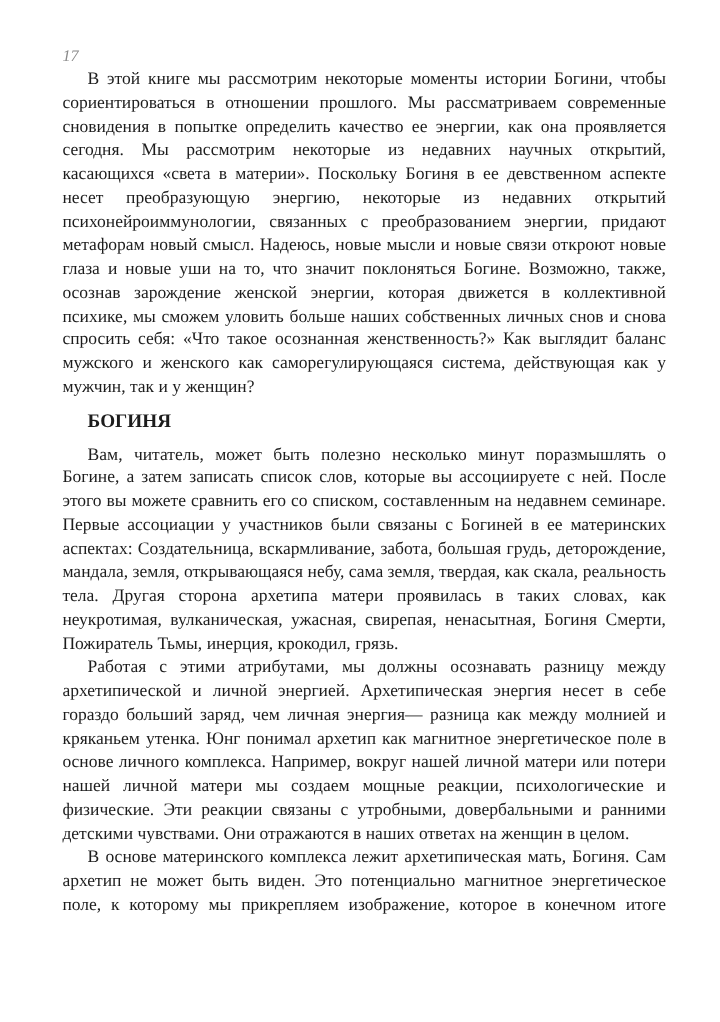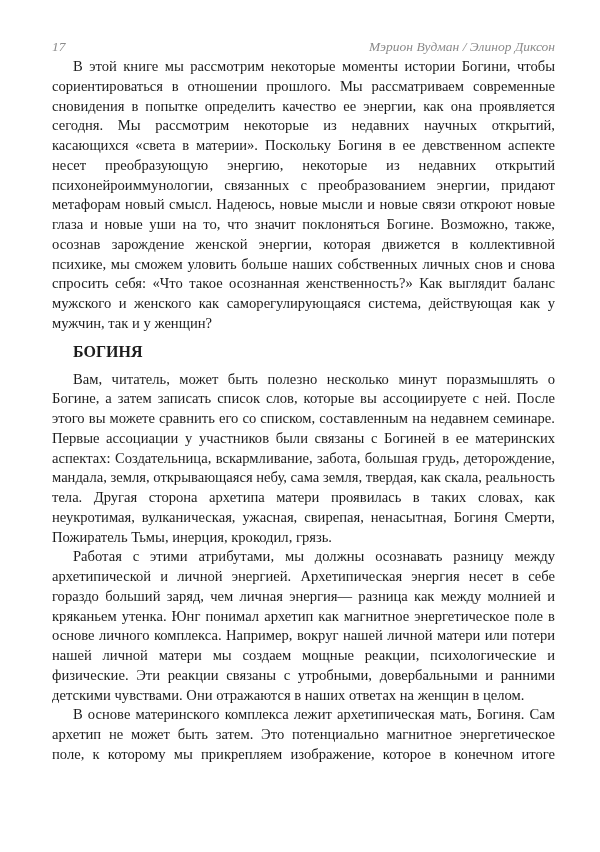--- a/index.html
+++ b/index.html
@@ -10,22 +10,21 @@
   .body-text p { margin: 0; text-indent: 0; }
   .body-text p.indent { text-indent: 21px; }
   .heading { font-weight: bold; font-size: 16px; margin: 8px 0 8px 21px; line-height: 20px; }
 </style>
 </head>
 <body>
 
 <div class="page">
   <div class="header">
     <span>17</span>
-    <span>Мэрион Вудман / Элинор Диксон</span>
   </div>
   <div class="body-text">
     <p class="indent">В этой книге мы рассмотрим некоторые моменты истории Богини, чтобы сориентироваться в отношении прошлого. Мы рассматриваем современные сновидения в попытке определить качество ее энергии, как она проявляется сегодня. Мы рассмотрим некоторые из недавних научных открытий, касающихся «света в материи». Поскольку Богиня в ее девственном аспекте несет преобразующую энергию, некоторые из недавних открытий психонейроиммунологии, связанных с преобразованием энергии, придают метафорам новый смысл. Надеюсь, новые мысли и новые связи откроют новые глаза и новые уши на то, что значит поклоняться Богине. Возможно, также, осознав зарождение женской энергии, которая движется в коллективной психике, мы сможем уловить больше наших собственных личных снов и снова спросить себя: «Что такое осознанная женственность?» Как выглядит баланс мужского и женского как саморегулирующаяся система, действующая как у мужчин, так и у женщин?</p>
     <div class="heading">БОГИНЯ</div>
     <p class="indent">Вам, читатель, может быть полезно несколько минут поразмышлять о Богине, а затем записать список слов, которые вы ассоциируете с ней. После этого вы можете сравнить его со списком, составленным на недавнем семинаре. Первые ассоциации у участников были связаны с Богиней в ее материнских аспектах: Создательница, вскармливание, забота, большая грудь, деторождение, мандала, земля, открывающаяся небу, сама земля, твердая, как скала, реальность тела. Другая сторона архетипа матери проявилась в таких словах, как неукротимая, вулканическая, ужасная, свирепая, ненасытная, Богиня Смерти, Пожиратель Тьмы, инерция, крокодил, грязь.</p>
     <p class="indent">Работая с этими атрибутами, мы должны осознавать разницу между архетипической и личной энергией. Архетипическая энергия несет в себе гораздо больший заряд, чем личная энергия— разница как между молнией и кряканьем утенка. Юнг понимал архетип как магнитное энергетическое поле в основе личного комплекса. Например, вокруг нашей личной матери или потери нашей личной матери мы создаем мощные реакции, психологические и физические. Эти реакции связаны с утробными, довербальными и ранними детскими чувствами. Они отражаются в наших ответах на женщин в целом.</p>
-    <p class="indent last" style="text-align-last: justify;">В основе материнского комплекса лежит архетипическая мать, Богиня. Сам архетип не может быть затем. Это потенциально магнитное энергетическое поле, к которому мы прикрепляем изображение, которое в конечном итоге</p>
+    <p class="indent last" style="text-align-last: justify;">В основе материнского комплекса лежит архетипическая мать, Богиня. Сам архетип не может быть виден. Это потенциально магнитное энергетическое поле, к которому мы прикрепляем изображение, которое в конечном итоге</p>
   </div>
 </div>
 
 </body></html>

